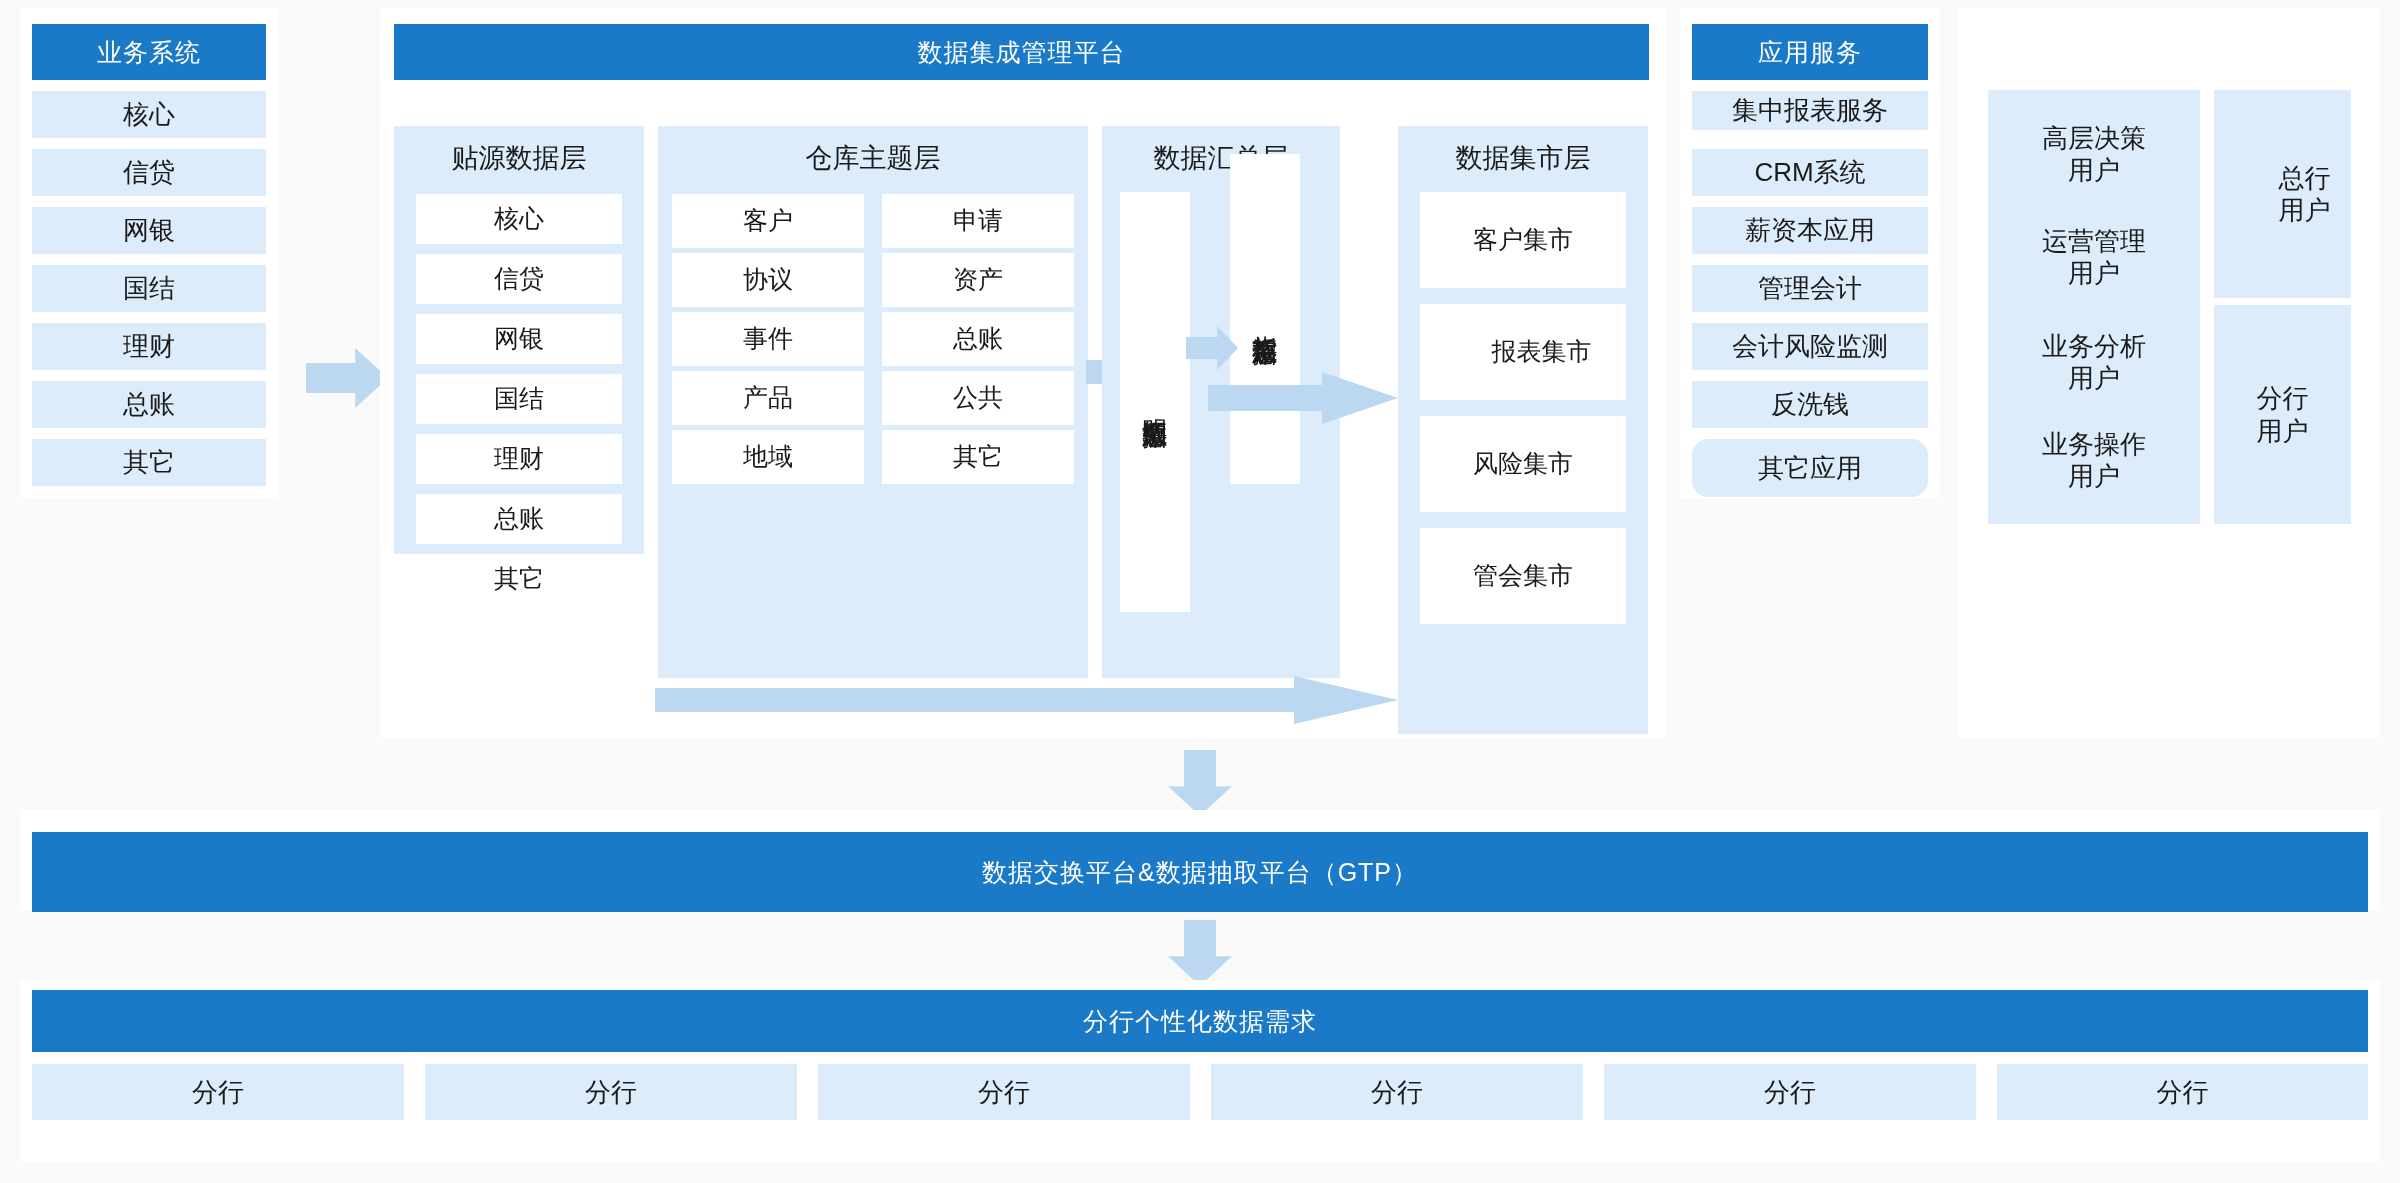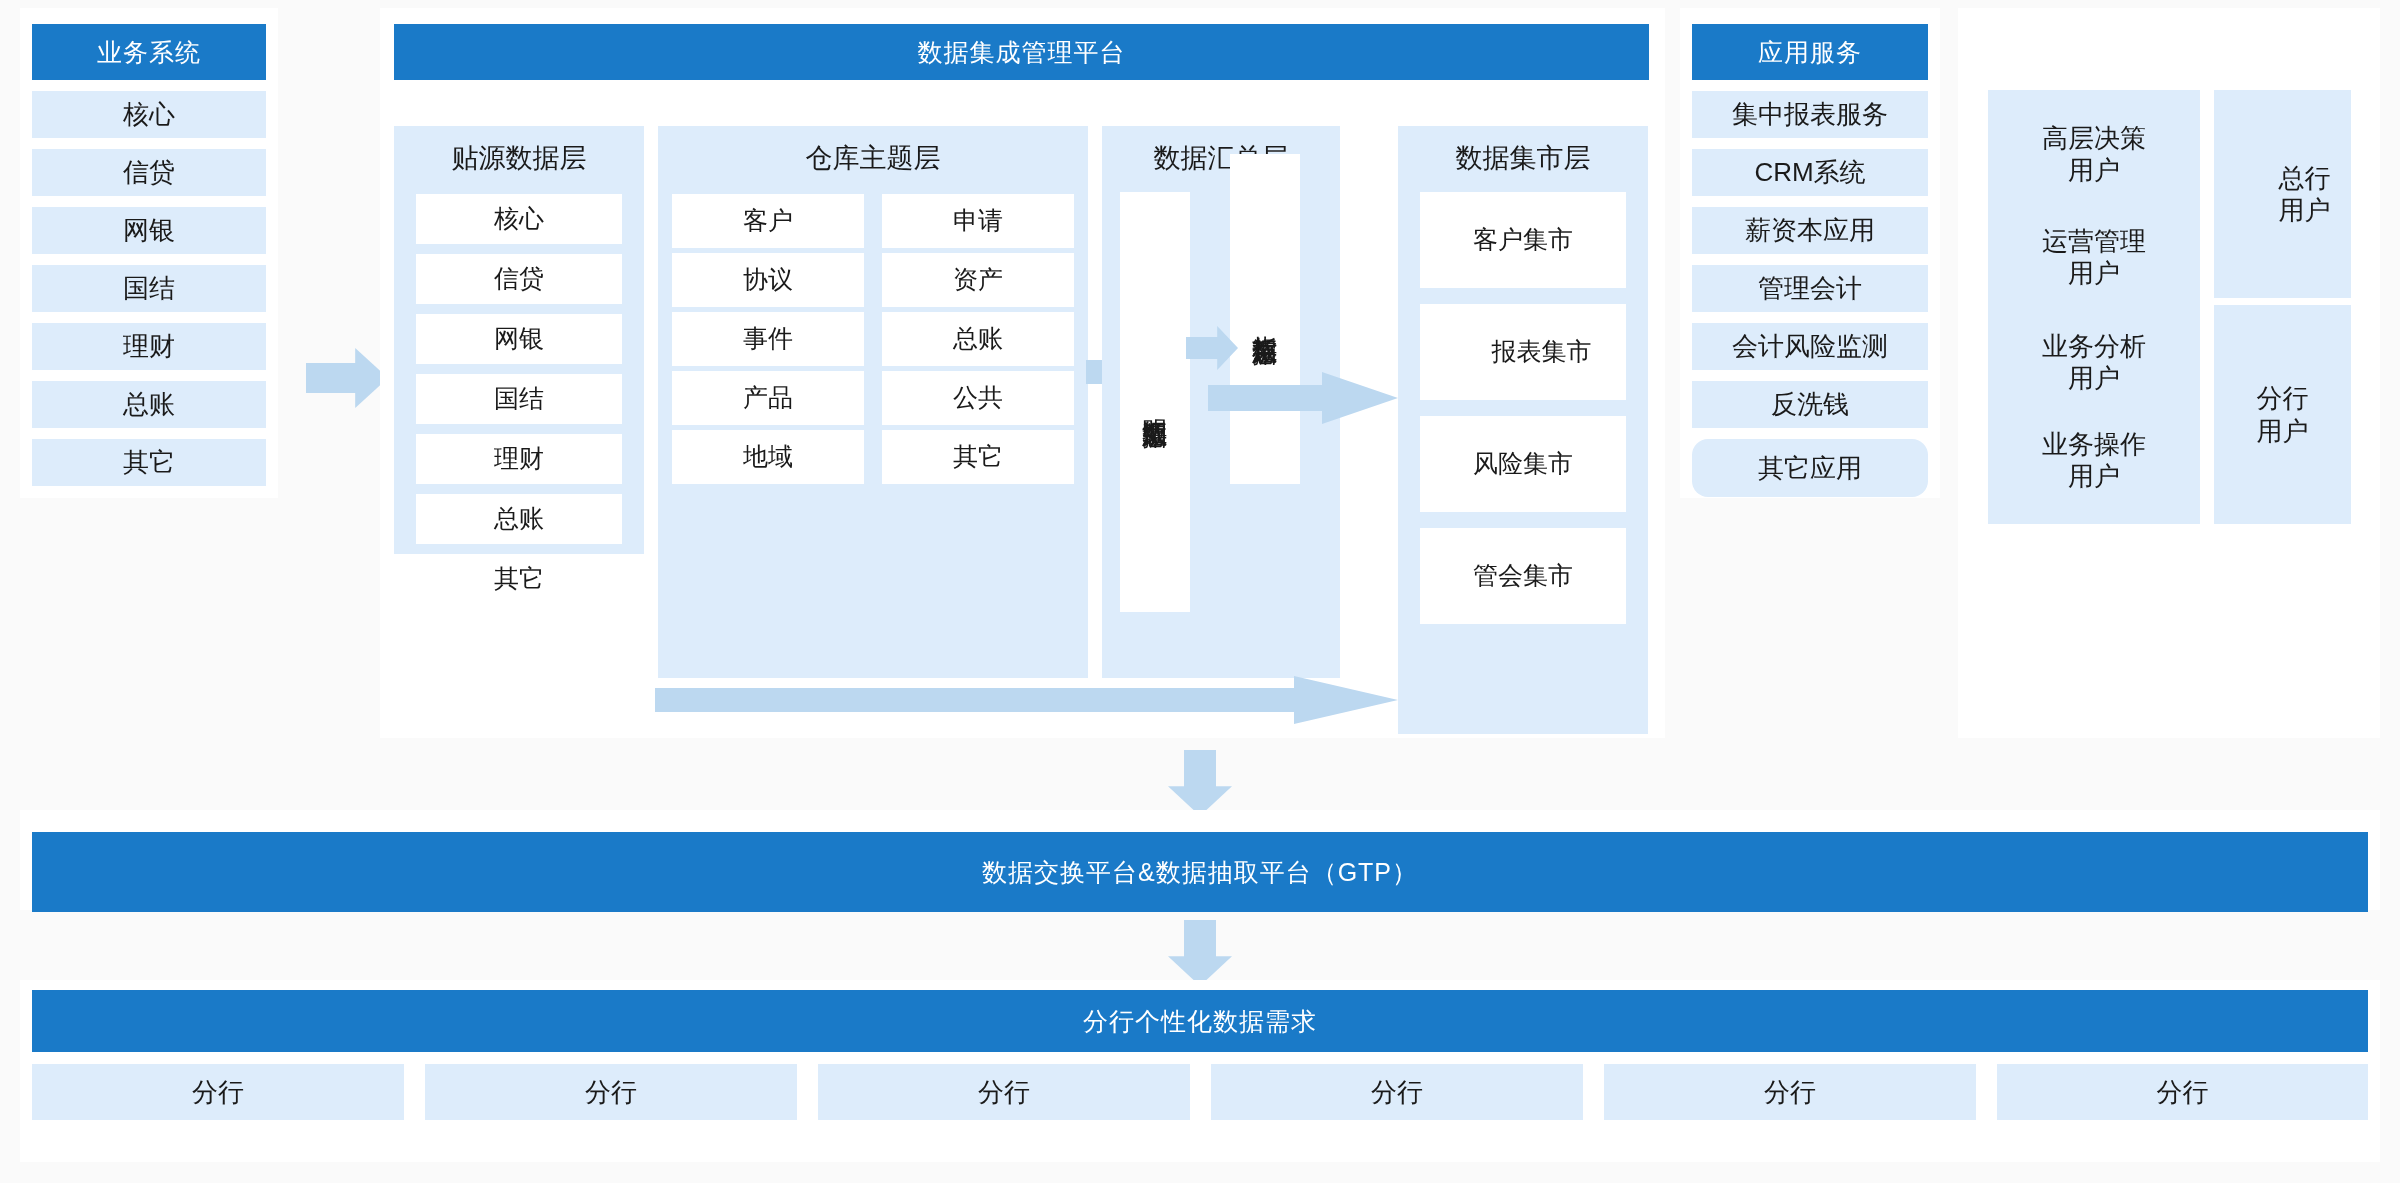--- a/index.html
+++ b/index.html
@@ -172,21 +172,21 @@
       <div class="grp-title">数据集市层</div>
       <div class="wt-box" style="position:absolute;left:22px;top:66px;width:206px;height:96px;">客户集市</div>
       <div class="wt-box" style="position:absolute;left:22px;top:178px;width:206px;height:96px;padding-left:37px;">报表集市</div>
       <div class="wt-box" style="position:absolute;left:22px;top:290px;width:206px;height:96px;">风险集市</div>
       <div class="wt-box" style="position:absolute;left:22px;top:402px;width:206px;height:96px;">管会集市</div>
     </div>
   </div>
 
   <div class="panel" style="left:1680px;top:8px;width:260px;height:490px;">
     <div class="hdr" style="position:absolute;left:12px;top:16px;width:236px;height:56px;">应用服务</div>
-    <div class="lt-box" style="position:absolute;left:12px;top:83px;width:236px;height:47px;">集中报表服务</div>
+    <div class="lt-box" style="position:absolute;left:12px;top:83px;width:236px;height:39px;">集中报表服务</div>
     <div class="lt-box" style="position:absolute;left:12px;top:141px;width:236px;height:47px;">CRM系统</div>
     <div class="lt-box" style="position:absolute;left:12px;top:199px;width:236px;height:47px;">薪资本应用</div>
     <div class="lt-box" style="position:absolute;left:12px;top:257px;width:236px;height:47px;">管理会计</div>
     <div class="lt-box" style="position:absolute;left:12px;top:315px;width:236px;height:47px;">会计风险监测</div>
     <div class="lt-box" style="position:absolute;left:12px;top:373px;width:236px;height:47px;">反洗钱</div>
     <div class="lt-box" style="position:absolute;left:12px;top:431px;width:236px;height:58px;border-radius:16px;">其它应用</div>
   </div>
 
   <div class="panel" style="left:1958px;top:8px;width:422px;height:730px;">
 

